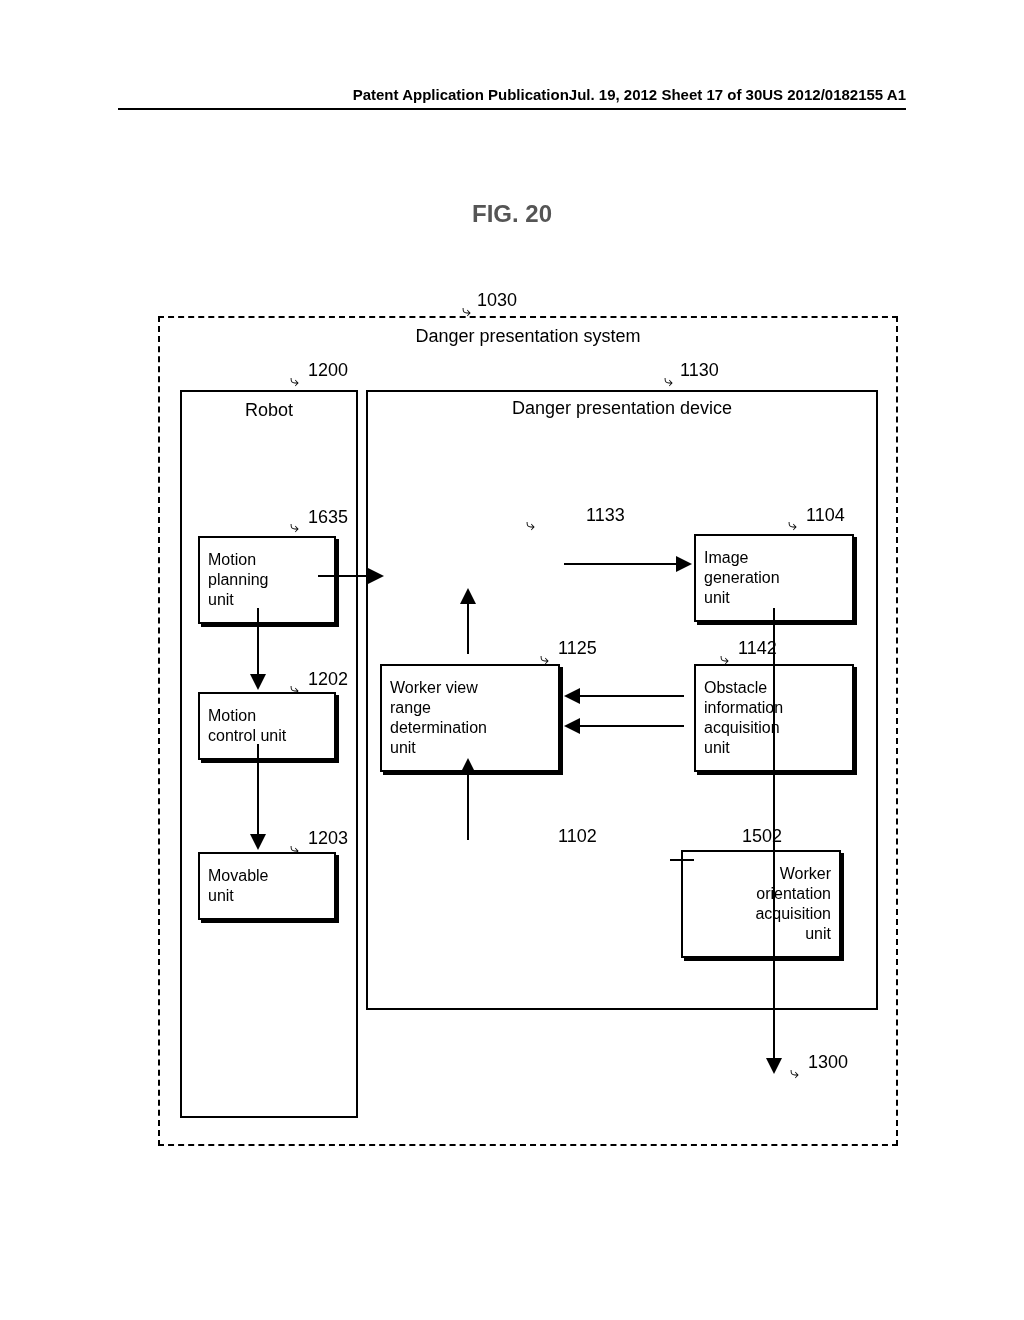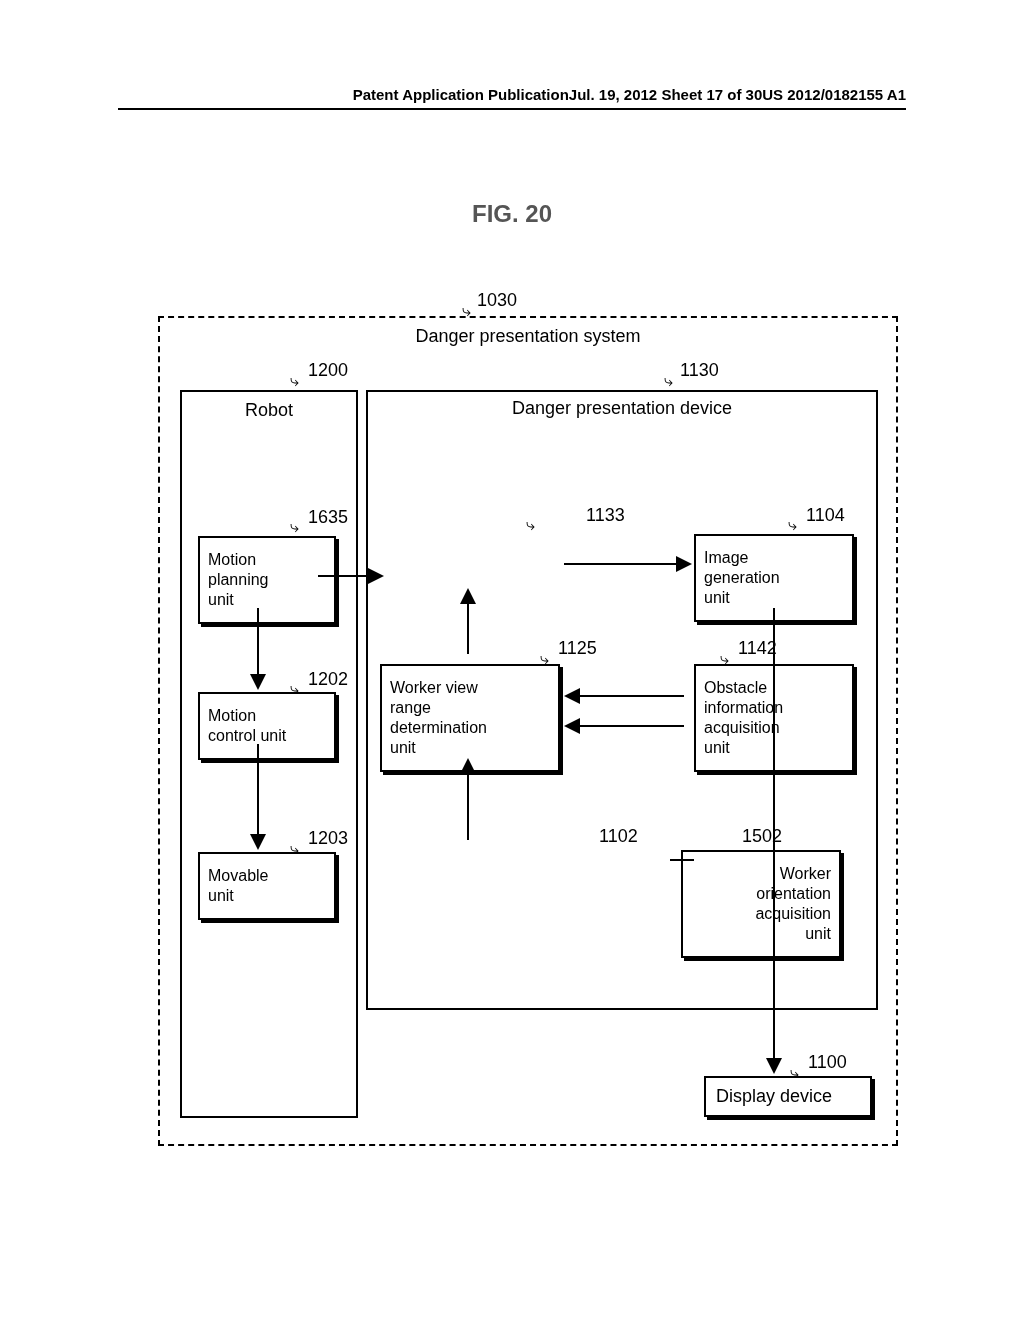--- a/index.html
+++ b/index.html
@@ -99,21 +99,21 @@
     }
     .device-title { position: absolute; top: 8px; left: 50%; transform: translateX(-50%); font-size: 18px; white-space: nowrap; }
     .ref-1133 { position: absolute; top: 115px; left: 178px; font-size: 18px; margin-left: 42px; }
     .curve-1133 { position: absolute; top: 126px; left: 160px; font-size: 16px; }
     .ref-1104 { position: absolute; top: 115px; left: 440px; font-size: 18px; }
     .curve-1104 { position: absolute; top: 126px; left: 422px; font-size: 16px; }
     .ref-1125 { position: absolute; top: 248px; left: 192px; font-size: 18px; }
     .curve-1125 { position: absolute; top: 260px; left: 174px; font-size: 16px; }
     .ref-1142 { position: absolute; top: 248px; left: 372px; font-size: 18px; }
     .curve-1142 { position: absolute; top: 260px; left: 354px; font-size: 16px; }
-    .ref-1102 { position: absolute; top: 436px; left: 192px; font-size: 18px; margin-left: 41px; }
+    .ref-1102 { position: absolute; top: 436px; left: 192px; font-size: 18px; }
     .ref-1141 { position: absolute; top: 436px; left: 376px; font-size: 18px; }
     .ref-1300 { position: absolute; top: 734px; left: 648px; font-size: 18px; }
     .curve-1300 { position: absolute; top: 746px; left: 630px; font-size: 16px; }
     .unit {
       position: absolute;
       border: 2px solid #000;
       font-size: 16px;
       padding: 12px 8px;
       line-height: 1.25;
       box-shadow: 3px 3px 0 #000;
@@ -237,15 +237,14 @@
 
   <svg class="arrow" style="top:248px; left:158px;" width="66" height="20">
     <line x1="0" y1="10" x2="58" y2="10" stroke="#000" stroke-width="2" marker-end="url(#ah1)"></line>
   </svg>
 
   <svg class="arrow" style="top:290px; left:604px;" width="20" height="466">
     <line x1="10" y1="0" x2="10" y2="458" stroke="#000" stroke-width="2" marker-end="url(#ah1)"></line>
   </svg>
 
   <span class="curve-1300">⤷</span>
-  <span class="ref-1300">1100</span>
-  <div class="u-dd">Display device</div>
+  <span class="ref-1300">1300</span>
 </div>
 
 </body></html>

